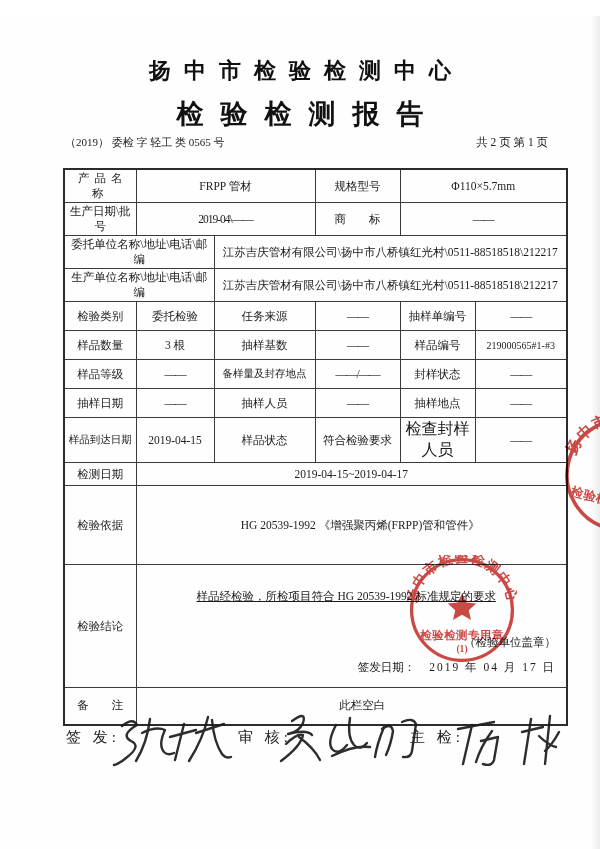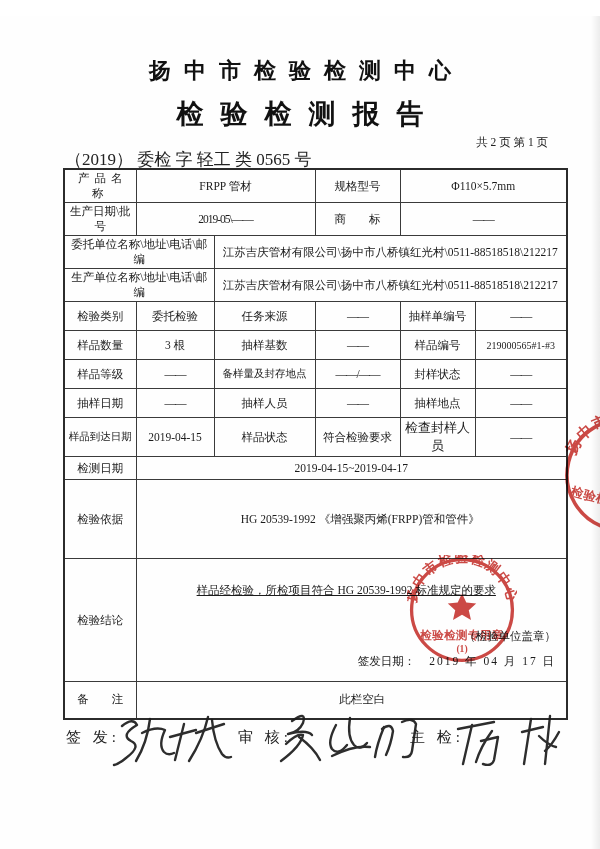--- a/index.html
+++ b/index.html
@@ -14,21 +14,21 @@
     background:linear-gradient(to right, rgba(0,0,0,0), rgba(0,0,0,0.07)); }
   .edge-bottom { position:absolute; bottom:0; left:0; width:100%; height:11px;
     background:linear-gradient(to bottom, rgba(0,0,0,0), rgba(0,0,0,0.08)); }
 
   .center-name { position:absolute; top:40px; left:0; width:100%;
     text-align:center; font-size:22px; font-weight:bold; letter-spacing:13px;
     text-indent:13px; color:#111; }
   .report-title { position:absolute; top:80px; left:0; width:100%;
     text-align:center; font-size:27px; font-weight:bold; letter-spacing:17px;
     text-indent:17px; color:#111; }
-  .ref-line { position:absolute; top:132px; left:65px; font-size:17px; color:#222; }
+  .ref-line { position:absolute; top:119px; left:65px; font-size:11px; color:#222; }
   .page-info { position:absolute; top:119px; right:52px; font-size:11.5px; color:#222; }
 
   table.info { position:absolute; left:63px; top:152px; width:503px;
     border-collapse:collapse; table-layout:fixed; font-size:11.5px; color:#1b1b1b;
     border:2px solid #2b2b2b; }
   table.info td { border:1px solid #3a3a3a; text-align:center; vertical-align:middle;
     padding:1px 2px; overflow:hidden; }
   td.left { text-align:left; padding-left:9px; }
   .sp2 { letter-spacing:5px; text-indent:5px; }
   .small { font-size:10px; letter-spacing:0; }
@@ -73,21 +73,21 @@
     </colgroup>
     <tbody>
         <tr style="height:33px">
       <td class="sp2">产品名称</td>
       <td colspan="2">FRPP 管材</td>
       <td>规格型号</td>
       <td colspan="2">Φ110×5.7mm</td>
     </tr>
     <tr style="height:33px">
       <td>生产日期\批号</td>
-      <td colspan="2" class="dash">2019-05\——</td>
+      <td colspan="2" class="dash">2019-04\——</td>
       <td>商　　标</td>
       <td colspan="2" class="dash">——</td>
     </tr>
     <tr style="height:30px">
       <td colspan="2">委托单位名称\地址\电话\邮编</td>
       <td colspan="4" class="left">江苏吉庆管材有限公司\扬中市八桥镇红光村\0511-88518518\212217</td>
     </tr>
     <tr style="height:30px">
       <td colspan="2">生产单位名称\地址\电话\邮编</td>
       <td colspan="4" class="left">江苏吉庆管材有限公司\扬中市八桥镇红光村\0511-88518518\212217</td>
@@ -122,21 +122,21 @@
       <td>抽样人员</td>
       <td class="dash">——</td>
       <td>抽样地点</td>
       <td class="dash">——</td>
     </tr>
     <tr style="height:30px">
       <td style="font-size:10.5px">样品到达日期</td>
       <td>2019-04-15</td>
       <td>样品状态</td>
       <td>符合检验要求</td>
-      <td style="font-size:13px">检查封样人员</td>
+      <td style="font-size:16px">检查封样人员</td>
       <td class="dash">——</td>
     </tr>
     <tr style="height:23px">
       <td>检测日期</td>
       <td colspan="5">2019-04-15~2019-04-17</td>
     </tr>
     <tr style="height:79px">
       <td>检验依据</td>
       <td colspan="5" class="left" style="padding-left:20px">HG 20539-1992 《增强聚丙烯(FRPP)管和管件》</td>
     </tr>

